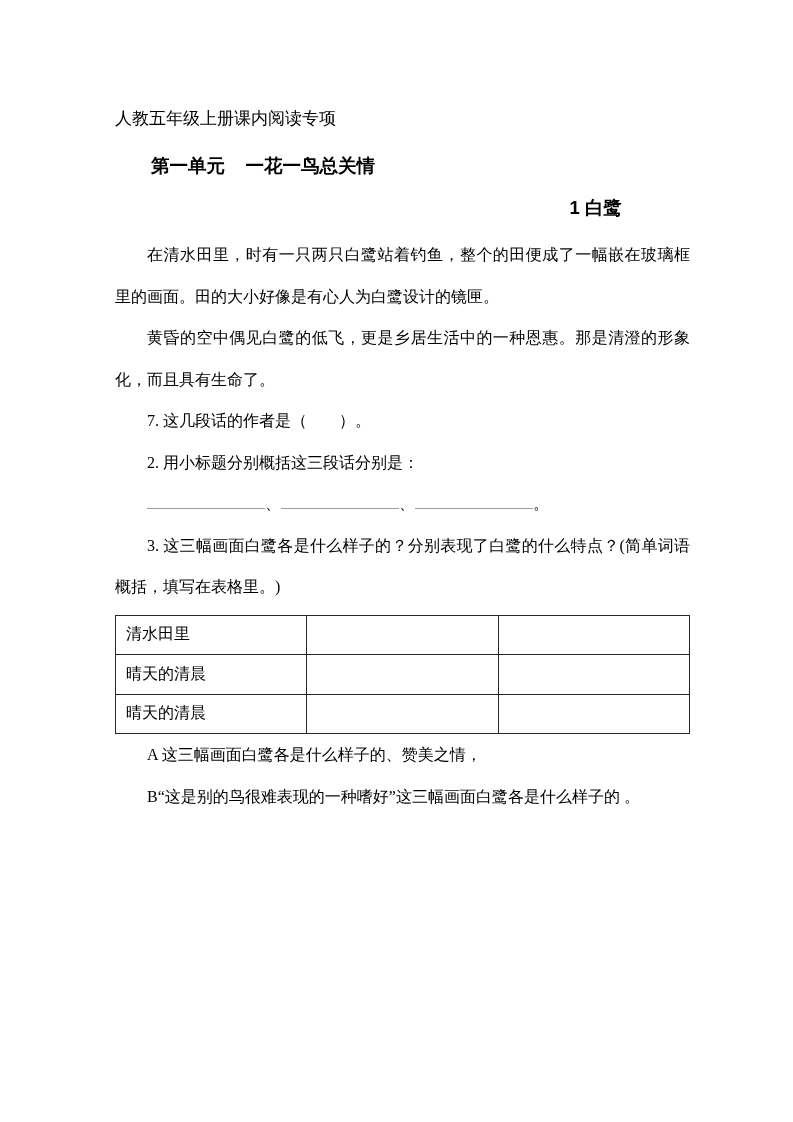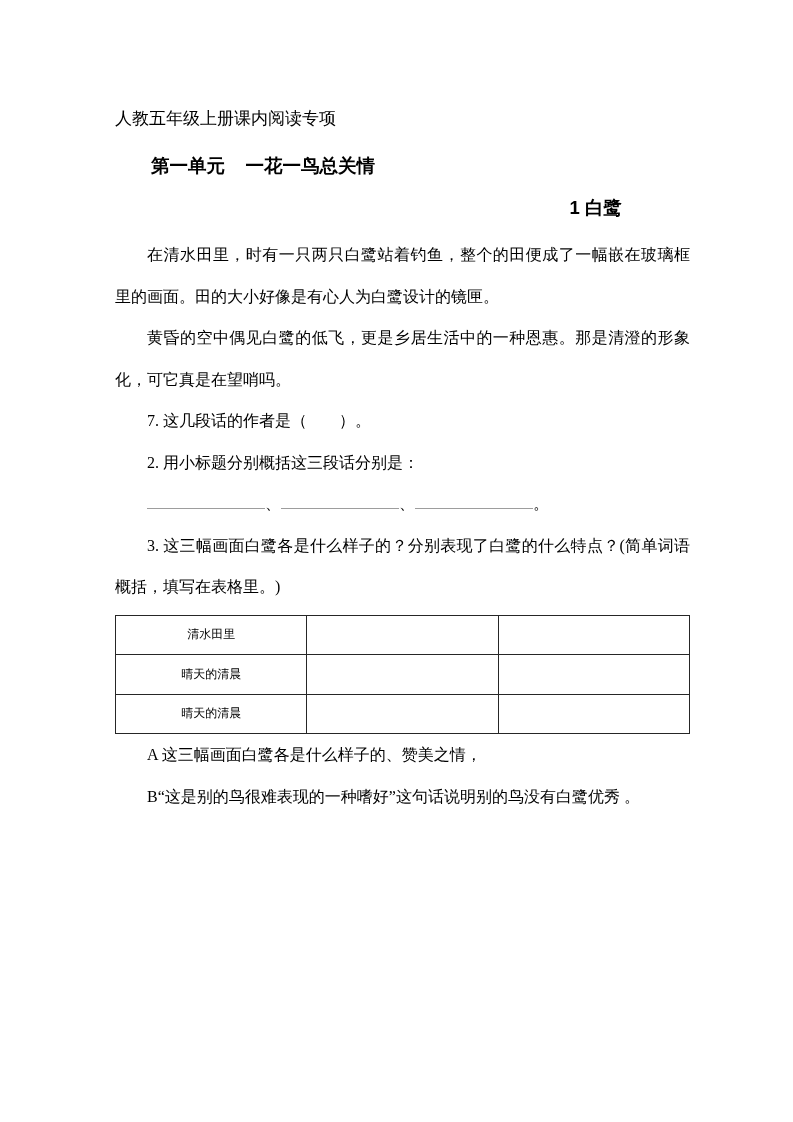--- a/index.html
+++ b/index.html
@@ -62,39 +62,39 @@
   .answer-table {
     border-collapse: collapse;
     width: 100%;
     margin: 7px 0 0 0;
     table-layout: fixed;
   }
   .answer-table td {
     border: 1.5px solid #262626;
     height: 38.5px;
     padding: 0 10px;
-    font-size: 12px;
+    font-size: 16px;
     vertical-align: middle;
-    text-align: center;
+    text-align: left;
   }
   .q4-start { margin-top: 5px; }
 </style>
 </head>
 <body>
 
 <div class="page">
 
   <p class="doc-title">人教五年级上册课内阅读专项</p>
 
   <h2 class="unit-heading">第一单元    一花一鸟总关情</h2>
 
   <h3 class="lesson-heading">1 白鹭</h3>
 
   <p class="para passage-start">在清水田里，时有一只两只白鹭站着钓鱼，整个的田便成了一幅嵌在玻璃框里的画面。田的大小好像是有心人为白鹭设计的镜匣。</p>
-  <p class="para">黄昏的空中偶见白鹭的低飞，更是乡居生活中的一种恩惠。那是清澄的形象化，可它真是在望哨吗。</p>
+  <p class="para">黄昏的空中偶见白鹭的低飞，更是乡居生活中的一种恩惠。那是清澄的形象化，而且具有生命了。</p>
 
   <p class="para pre">7. 这几段话的作者是（　　）。</p>
 
   <p class="para">2. 用小标题分别概括这三段话分别是：</p>
 
   <div class="para blank-line"><span class="blank"></span><span class="sep">、</span><span class="blank"></span><span class="sep">、</span><span class="blank"></span><span class="sep">。</span></div>
 
   <p class="para">3. 这三幅画面白鹭各是什么样子的？分别表现了白鹭的什么特点？(简单词语概括，填写在表格里。)</p>
 
   <table class="answer-table">
@@ -111,15 +111,15 @@
     </tr>
     <tr>
       <td>晴天的清晨</td>
       <td></td>
       <td></td>
     </tr>
   </tbody>
     </table>
 
   <p class="para">A 这三幅画面白鹭各是什么样子的、赞美之情，</p>
-  <p class="para">B“这是别的鸟很难表现的一种嗜好”这句话说明别的鸟没有白鹭优秀 。</p>
+  <p class="para">B“这是别的鸟很难表现的一种嗜好”这三幅画面白鹭各是什么样子的 。</p>
 
 </div>
 
 </body></html>

